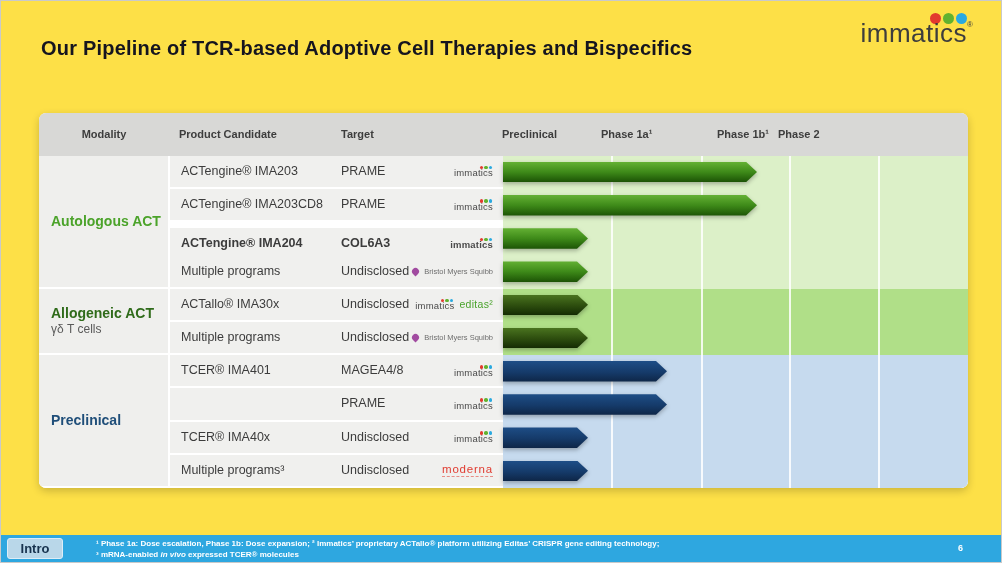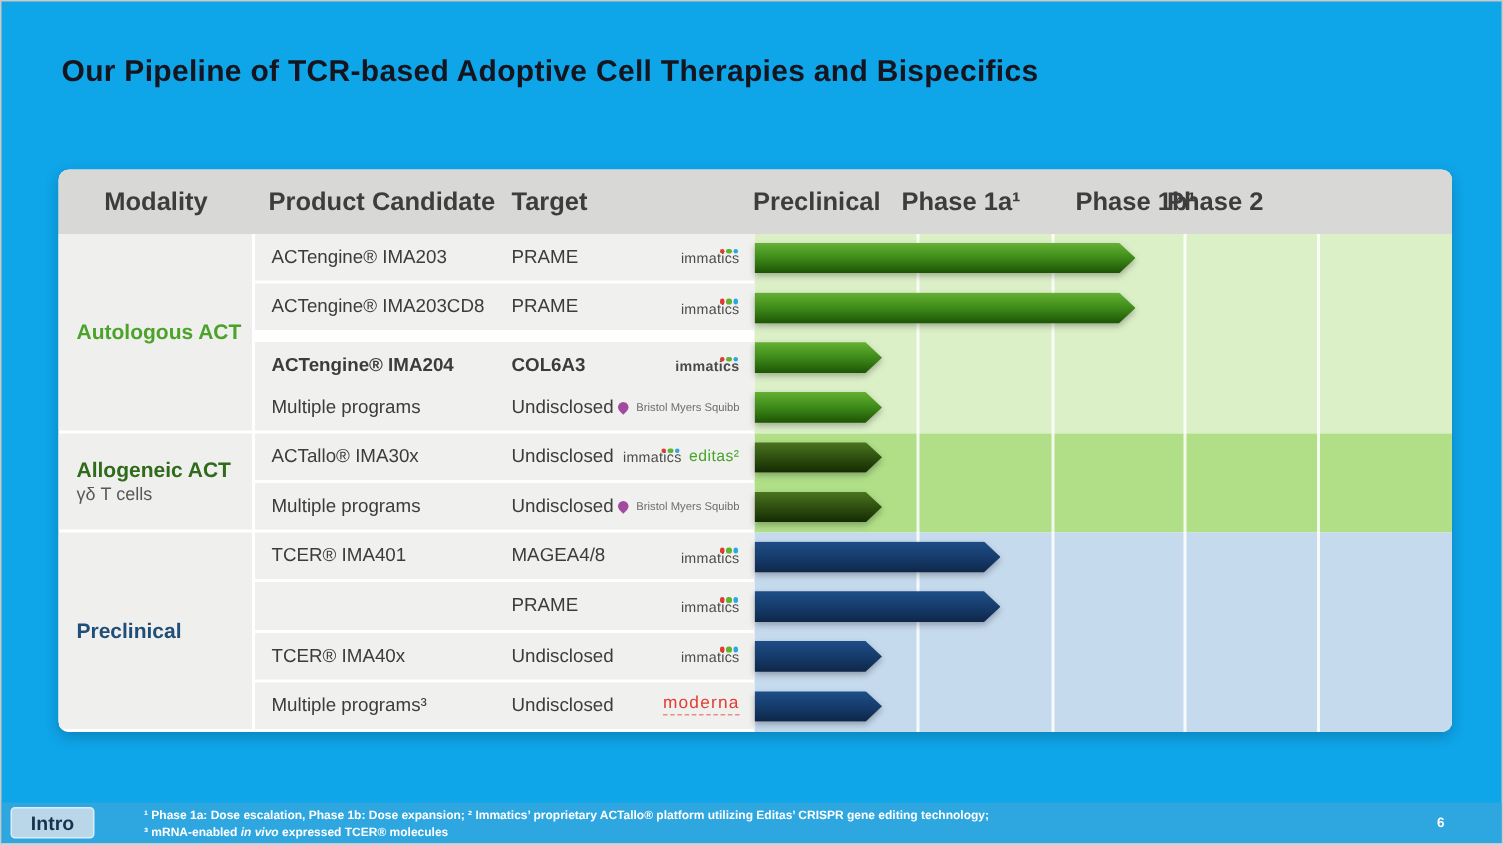--- a/index.html
+++ b/index.html
@@ -1,36 +1,36 @@
 <!DOCTYPE html>
 <html><head>
 <meta charset="utf-8">
 <style>
   * { margin:0; padding:0; box-sizing:border-box; }
   body { background:#e8e8e8; font-family:"Liberation Sans", sans-serif; }
-  .slide { position:relative; width:1002px; height:563px; background:#0ea5e9;
+  .slide { position:relative; width:1002px; height:563px; background:#fde047;
            border:1px solid #c9c9c9; overflow:hidden; }
 
   
   .title { position:absolute; left:40px; top:36px; font-size:20px; font-weight:bold;
            color:#15151f; letter-spacing:0.2px; }
   .logo { position:absolute; right:28px; top:12px; text-align:right; }
   .logo-dots { display:flex; gap:2px; justify-content:flex-end; margin-right:6px; margin-bottom:-4px; }
   .logo-dots i { width:11px; height:11px; border-radius:50%; display:inline-block; }
   .d-red { background:#e23a2e; } .d-green { background:#62b22f; } .d-blue { background:#2aa9e0; }
   .logo-text { font-size:26px; color:#3d3d3d; letter-spacing:0.5px; line-height:26px; }
   .logo-reg { font-size:8px; vertical-align:top; color:#3d3d3d; }
 
   
   .ptable { position:absolute; left:38px; top:112px; width:929px; height:375px;
             border-radius:7px; overflow:hidden; background:#ffffff;
             box-shadow:0 3px 9px rgba(0,0,0,0.20); }
   .thead { position:absolute; top:0; left:0; width:929px; height:43px; background:#d8d8d6; }
   .thead span { position:absolute; top:0; height:43px; line-height:43px;
-                font-size:17px; font-weight:bold; color:#3d3d3d; }
+                font-size:11px; font-weight:bold; color:#3d3d3d; }
   .h-modality { left:0; width:130px; text-align:center; }
   .h-product  { left:140px; }
   .h-target   { left:302px; }
   .h-phase    { text-align:left; width:110px; }
 
   .tbody { position:absolute; top:43px; left:0; width:929px; height:332px; background:#ffffff; }
 
   
   .group-cell { position:absolute; left:0; width:129px; background:#efefed;
                 display:flex; flex-direction:column; justify-content:center;
@@ -82,20 +82,28 @@
   .page-num { position:absolute; right:40px; top:0; height:27px; line-height:27px;
               color:#ffffff; font-size:9px; font-weight:bold; }
 </style>
 </head>
 <body>
 
 <div class="slide">
 
   <div class="title">Our Pipeline of TCR-based Adoptive Cell Therapies and Bispecifics</div>
 
+  <div class="logo">
+    <div class="logo-dots">
+      <i class="d-red"></i>
+        <i class="d-green"></i>
+        <i class="d-blue"></i>
+    </div>
+    <span class="logo-text">immatics</span><span class="logo-reg">®</span>
+  </div>
 
   <div class="ptable">
     <div class="thead">
       <span class="h-modality">Modality</span>
       <span class="h-product">Product Candidate</span>
       <span class="h-target">Target</span>
       <span class="h-phase" style="left:463px;">Preclinical</span>
       <span class="h-phase" style="left:562px;">Phase 1a¹</span>
       <span class="h-phase" style="left:678px;">Phase 1b¹</span>
       <span class="h-phase" style="left:739px;">Phase 2</span>

